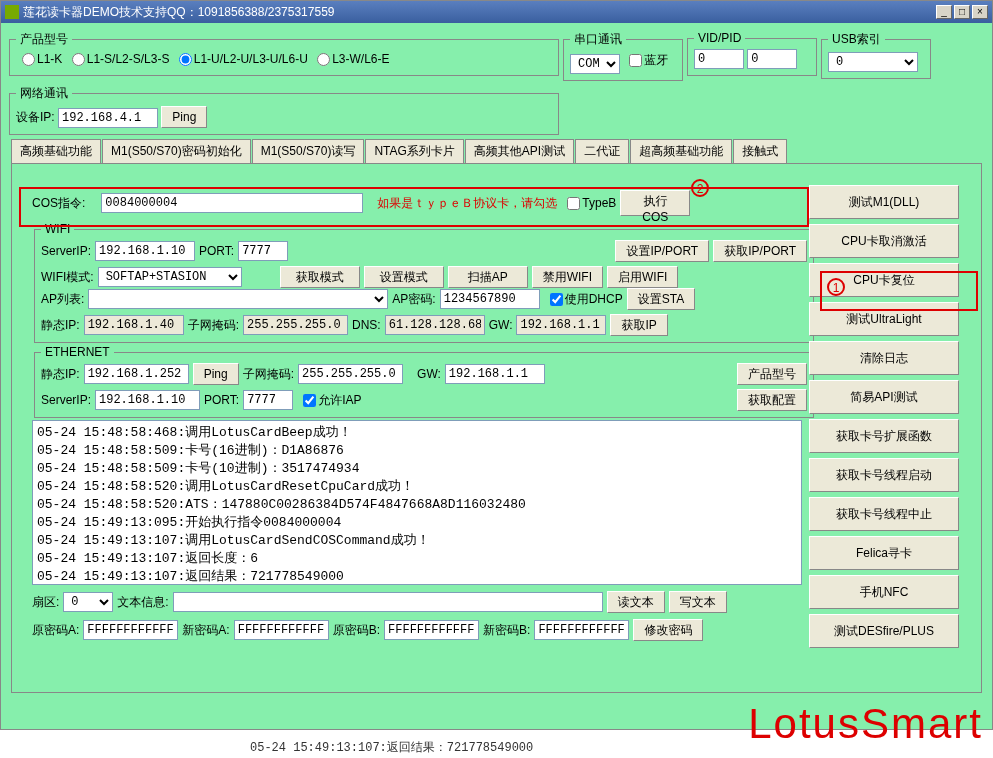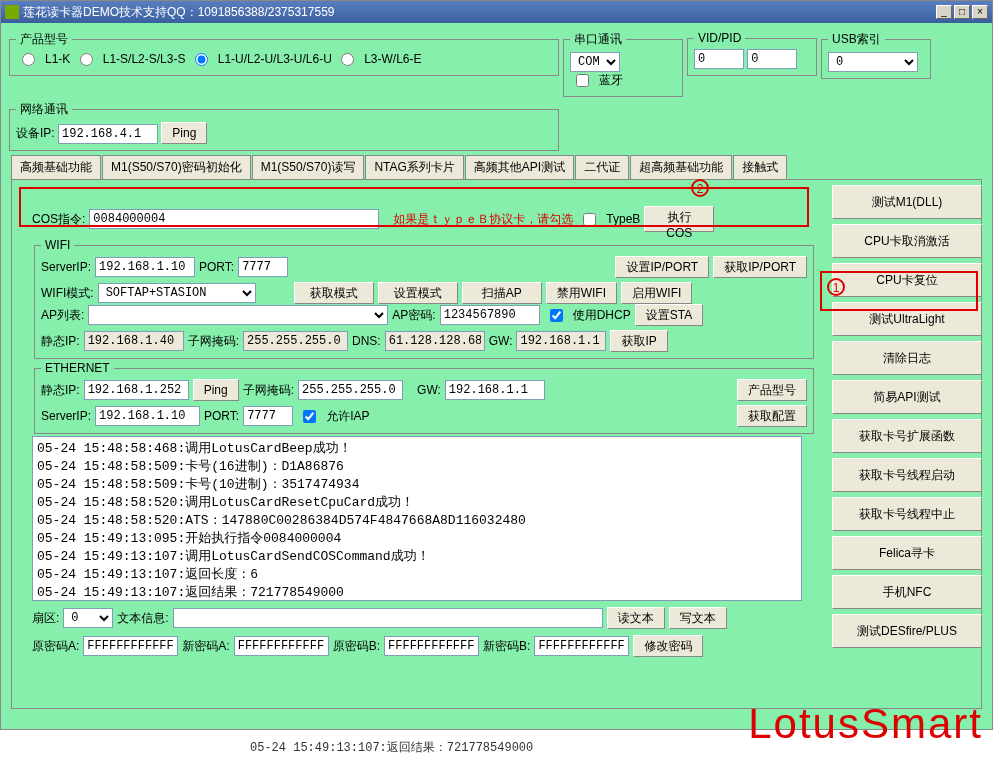--- a/index.html
+++ b/index.html
@@ -15,30 +15,30 @@
 .row { display: flex; align-items: center; gap: 4px; flex-wrap: wrap; }
 input[type=text], select, textarea { border: 1px solid #7f9db9; background: #fff; padding: 1px 3px; font-family: "Courier New", monospace; font-size: 12px; height: 20px; }
 input[type=text][readonly], input.dis { background: #ece9d8; }
 button { background: #ece9d8; border: 1px solid #888; border-top-color:#fff; border-left-color:#fff; padding: 2px 10px; font-size: 12px; cursor: pointer; height: 22px; }
 input[type=radio], input[type=checkbox] { margin: 0 2px 0 6px; vertical-align: middle; }
 .toprow { display: flex; align-items: flex-start; }
 .tabs { display: flex; margin: 4px 0 0 4px; }
 .tab { border: 1px solid #888; border-bottom: none; padding: 3px 8px; background: #ece9d8; margin-right: 1px; position: relative; }
 .tab.active { background: #ece9d8; z-index: 2; }
 .tabpanel { border: 1px solid #888; margin: 0 4px 4px 4px; padding: 20px; position: relative; }
-.rightbtns { position: absolute; right: 2px; top: 184px; width: 158px; }
+.rightbtns { position: absolute; right: 10px; top: 184px; width: 173px; }
 .rightbtns button { width: 150px; height: 34px; margin-bottom: 5px; display: block; }
 .redbox1 { position: absolute; border: 2px solid #d00; left: 18px; top: 186px; width: 790px; height: 40px; pointer-events: none; }
 .redbox2 { position: absolute; border: 2px solid #d00; left: 819px; top: 270px; width: 158px; height: 40px; pointer-events: none; }
 .redcircle { position: absolute; width: 18px; height: 18px; border: 2px solid #d00; border-radius: 50%; color: #d00; text-align: center; line-height: 17px; font-size: 12px; }
 .redtext { color: #d00; font-family: "SimSun"; }
 .log { width: 770px; height: 165px; background: #fff; border: 1px solid #7f9db9; font-family: "Courier New", monospace; font-size: 13px; padding: 2px 4px; white-space: pre; overflow: auto; }
 .watermark { position: absolute; right: 10px; bottom: 10px; color: #d00; font-size: 42px; font-family: Arial; letter-spacing: 2px; }
 .bottomstatus { position: absolute; bottom: 2px; left: 250px; font-family: "Courier New", monospace; font-size: 12px; color: #333; }
-label { display: inline-flex; align-items: center; gap: 8px; }
+label { display: inline-flex; align-items: center; }
 </style>
 </head>
 <body>
 
 <div class="window">
   <div class="titlebar">
     <div class="icon"></div>
     <span>莲花读卡器DEMO技术支持QQ：1091856388/2375317559</span>
     <div class="spacer"></div>
     <div class="winbtn">_</div>
@@ -100,21 +100,21 @@
       <div class="tab">NTAG系列卡片</div>
       <div class="tab">高频其他API测试</div>
       <div class="tab">二代证</div>
       <div class="tab">超高频基础功能</div>
       <div class="tab">接触式</div>
     </div>
 
     <div class="tabpanel" style="height:530px">
       <div class="row" style="margin:6px 0">
         <span>COS指令:</span>
-        <input type="text" style="width: 290px;" value="0084000004">
+        <input type="text" style="width: 262px; margin-left: 12px;" value="0084000004">
         <span class="redtext" style="margin-left:10px">如果是ｔｙｐｅＢ协议卡，请勾选</span>
         <label>
             <input type="checkbox" style="">
             <span>TypeB</span>
           </label>
         <button style="width:70px;height:26px">执行COS</button>
       </div>
 
       <fieldset style="width:780px">
         <legend>WIFI</legend>
@@ -122,21 +122,21 @@
           <span>ServerIP:</span>
           <input type="text" style="width: 100px;" value="192.168.1.10">
           <span>PORT:</span>
           <input type="text" style="width: 50px;" value="7777">
           <span style="flex:1"></span>
           <button>设置IP/PORT</button>
           <button>获取IP/PORT</button>
         </div>
         <div class="row" style="margin-top:4px">
           <span>WIFI模式:</span>
-          <select style="width:158px"><option>SOFTAP+STASION</option></select>
+          <select style="width:144px"><option>SOFTAP+STASION</option></select>
           <span style="width:30px"></span>
           <button style="width:80px">获取模式</button>
           <button style="width:80px">设置模式</button>
           <button style="width:80px">扫描AP</button>
           <button>禁用WIFI</button>
           <button>启用WIFI</button>
         </div>
         <div class="row" style="">
           <span>AP列表:</span>
           <select style="width:300px"></select>

